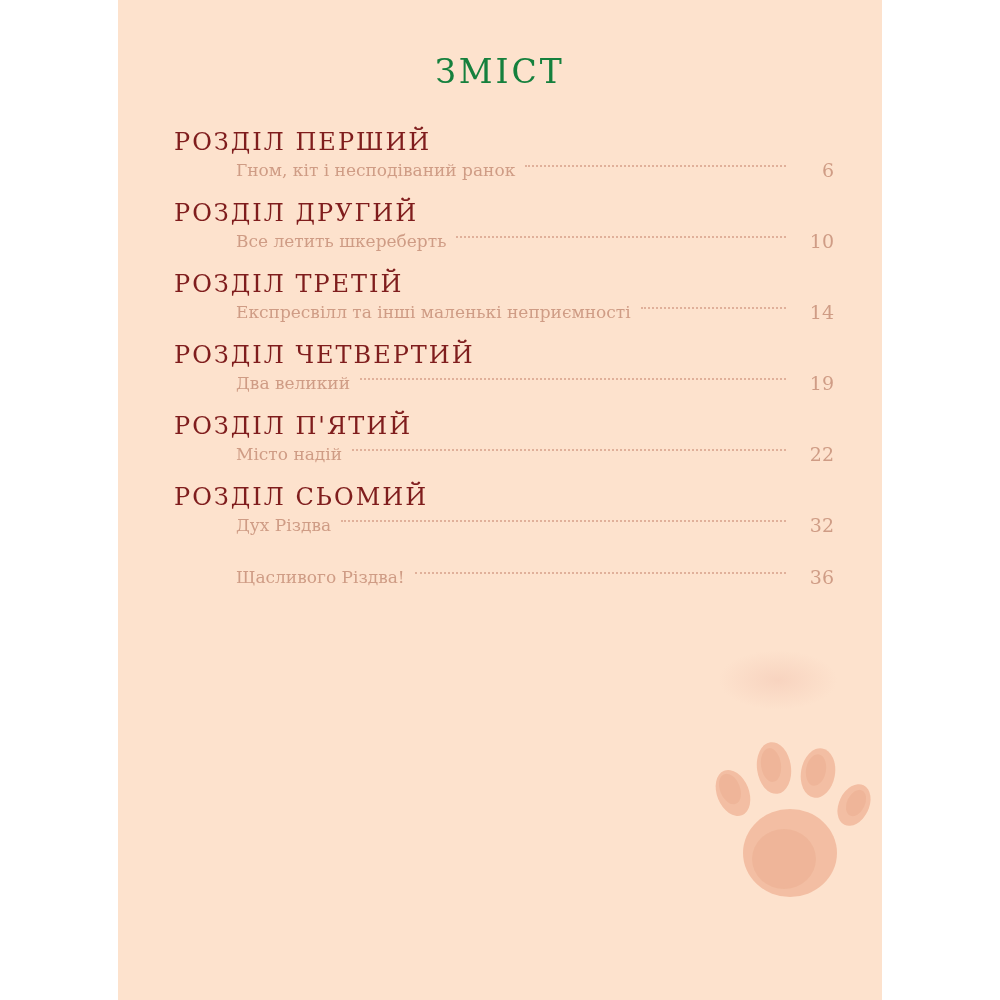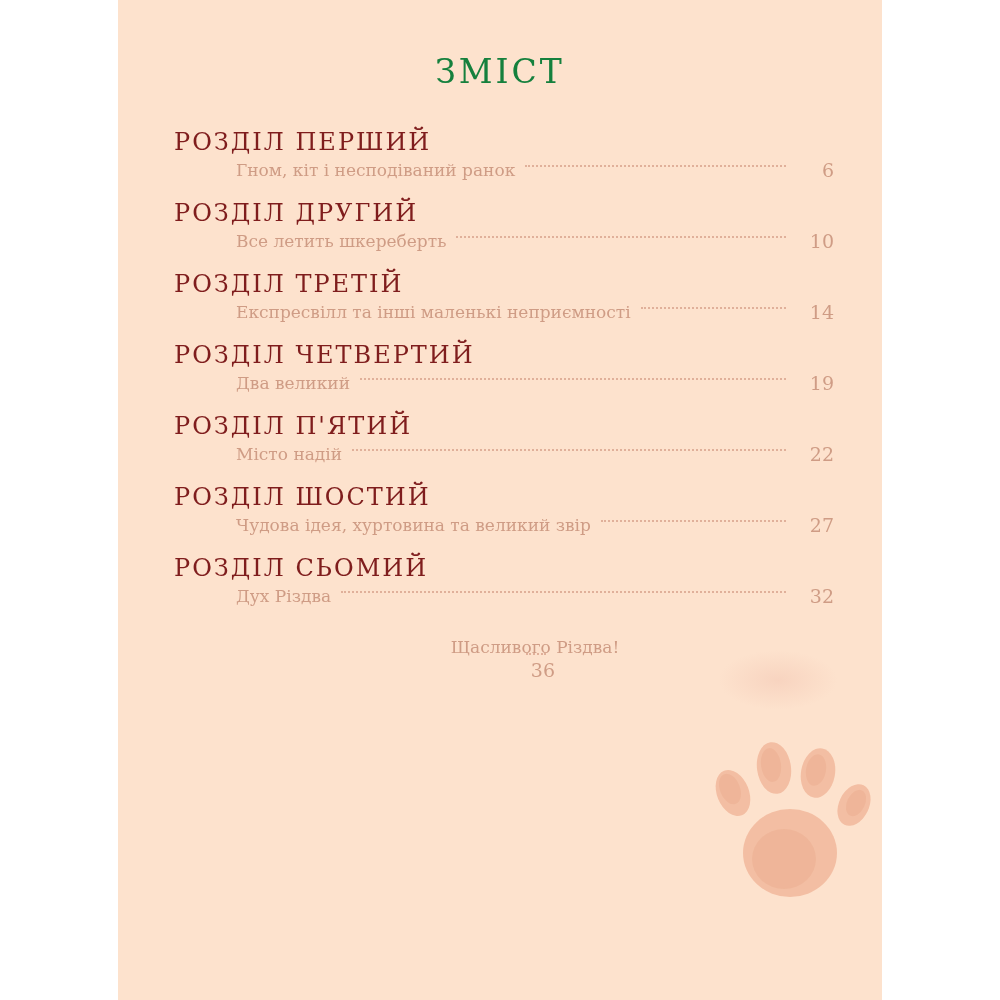--- a/index.html
+++ b/index.html
@@ -75,21 +75,20 @@
   }
   .entry-page {
     font-family: "DejaVu Serif", serif;
     font-size: 19px;
     color: #cf9c85;
     width: 40px;
     text-align: right;
   }
   .standalone {
     margin-top: 30px;
-    flex-direction: column;
   }
   .paw {
     position: absolute;
     left: 580px;
     top: 735px;
     width: 190px;
     height: 180px;
     opacity: 0.75;
     pointer-events: none;
   }
@@ -151,28 +150,20 @@
 
       <div class="chapter">
         <div class="chapter-title">РОЗДІЛ П'ЯТИЙ</div>
         <div class="entry-row">
           <span class="entry-name">Місто надій</span>
           <span class="dots"></span>
           <span class="entry-page">22</span>
         </div>
       </div>
 
-      <div class="chapter">
-        <div class="chapter-title">РОЗДІЛ ШОСТИЙ</div>
-        <div class="entry-row">
-          <span class="entry-name">Чудова ідея, хуртовина та великий звір</span>
-          <span class="dots"></span>
-          <span class="entry-page">27</span>
-        </div>
-      </div>
 
       <div class="chapter">
         <div class="chapter-title">РОЗДІЛ СЬОМИЙ</div>
         <div class="entry-row">
           <span class="entry-name">Дух Різдва</span>
           <span class="dots"></span>
           <span class="entry-page">32</span>
         </div>
       </div>
 

